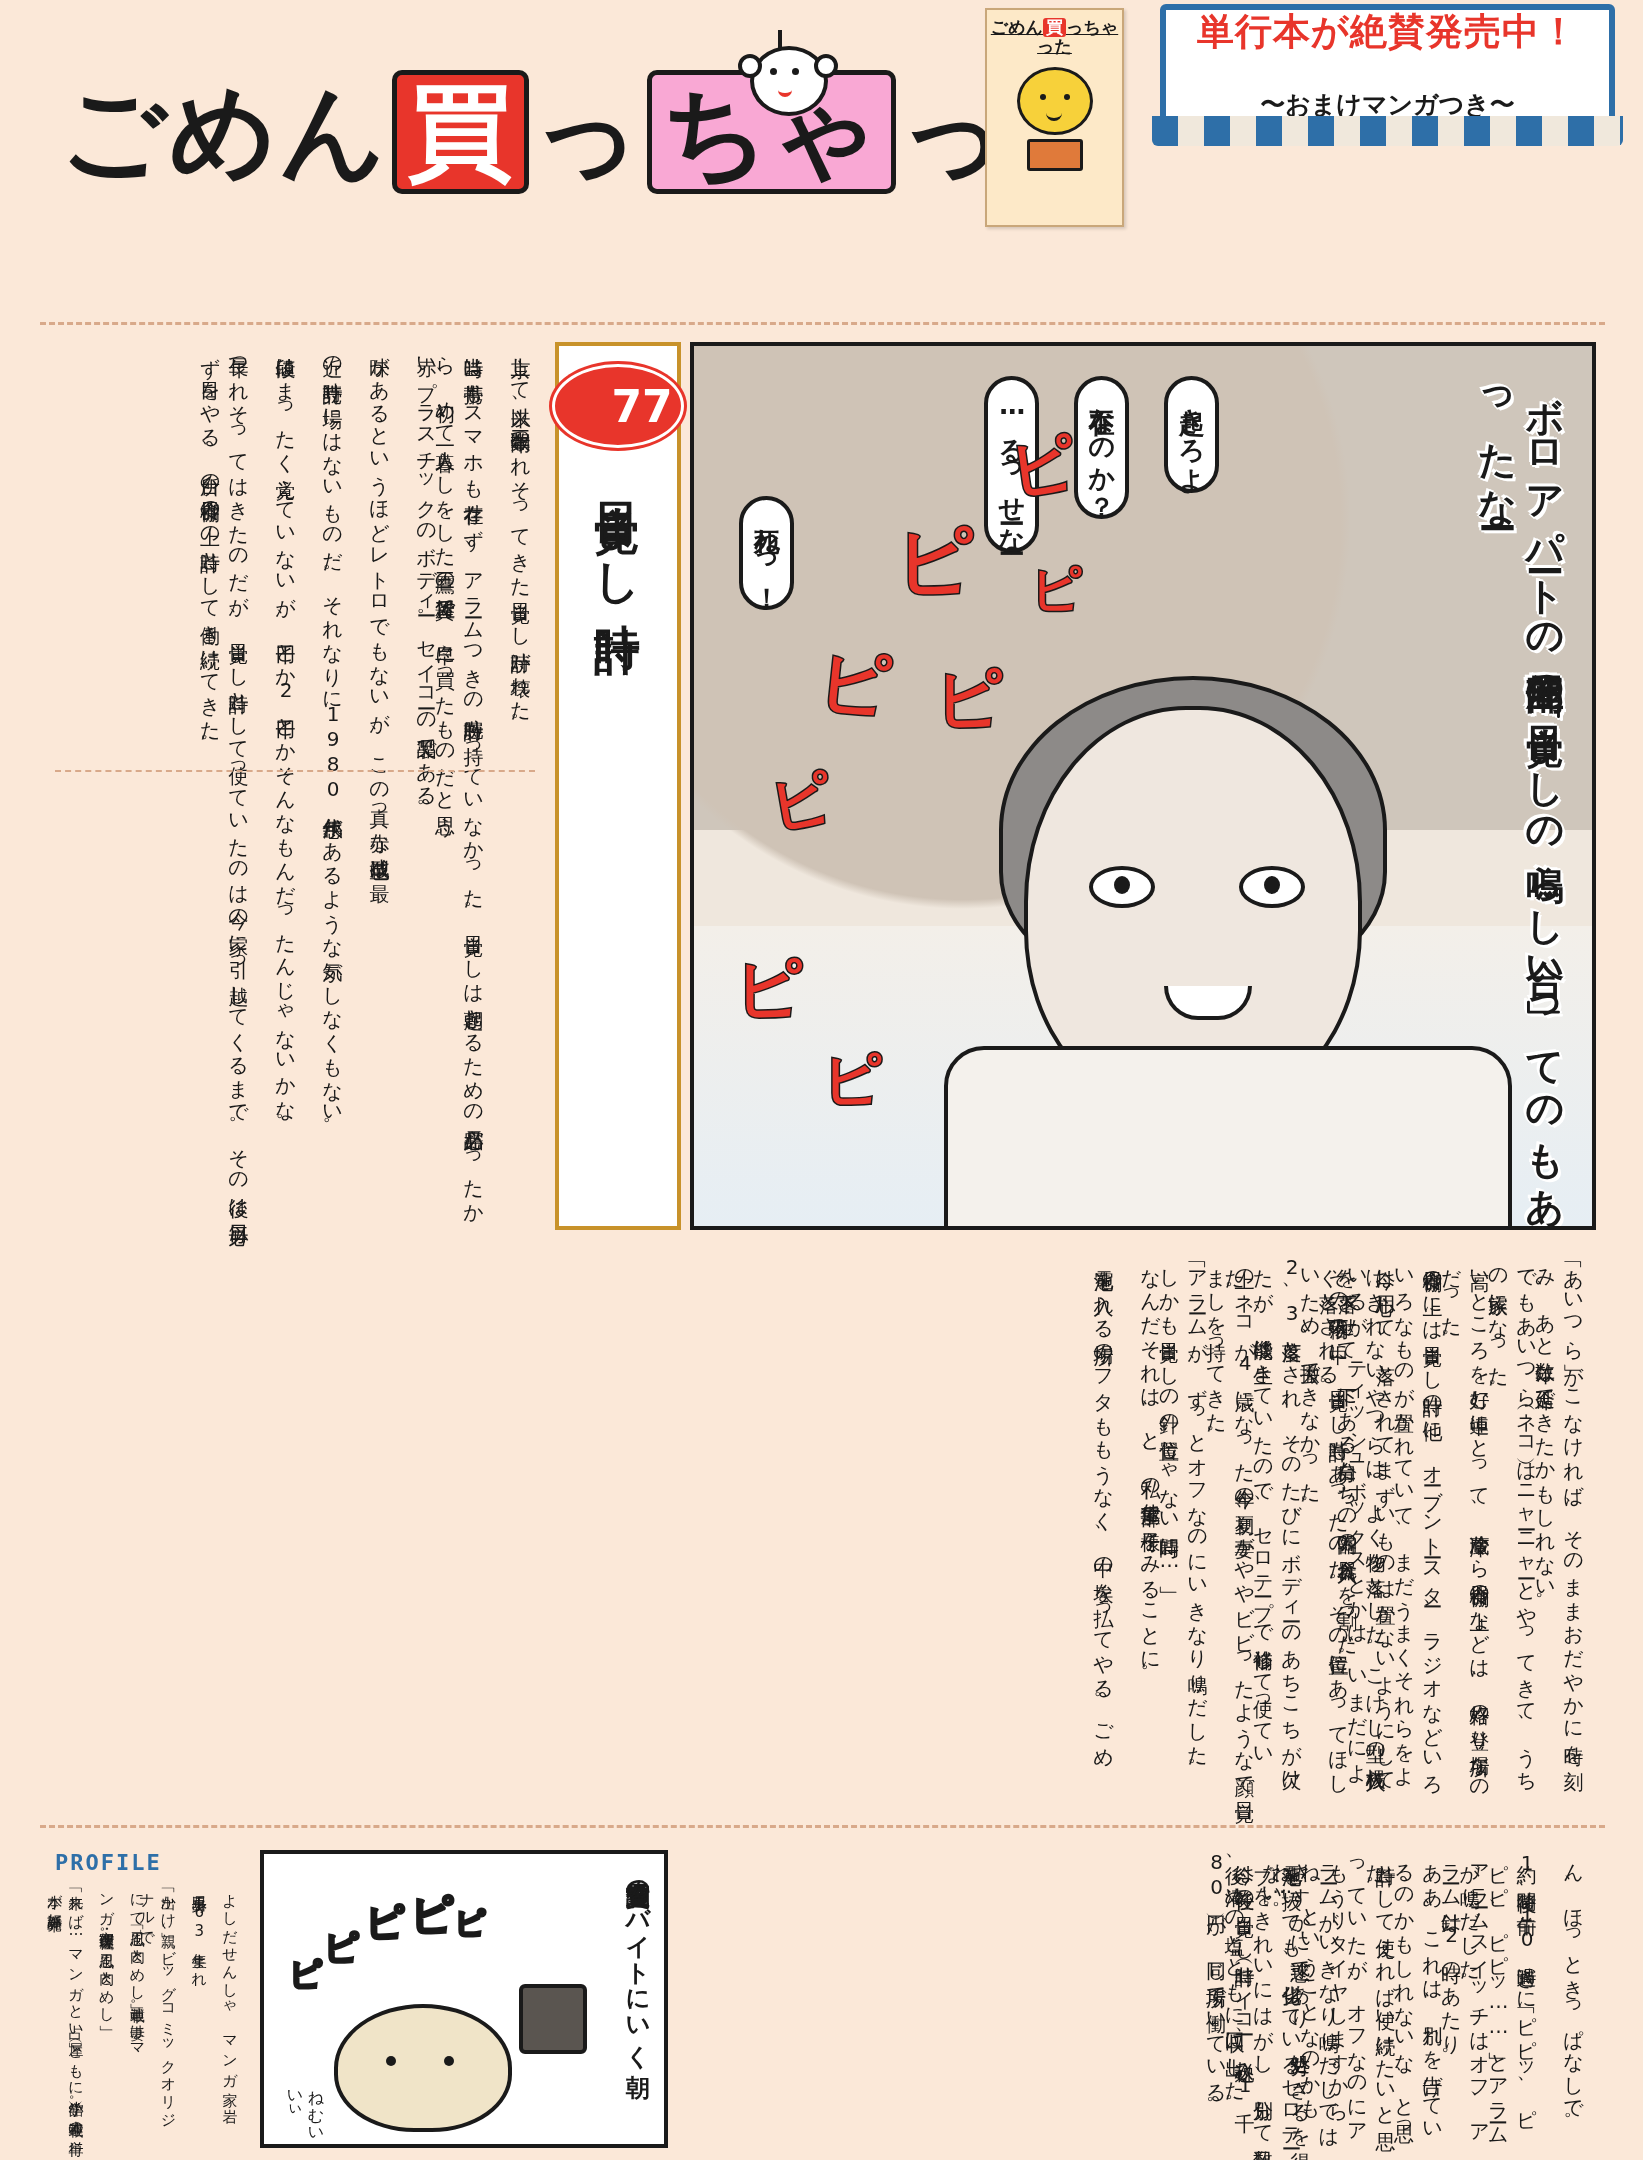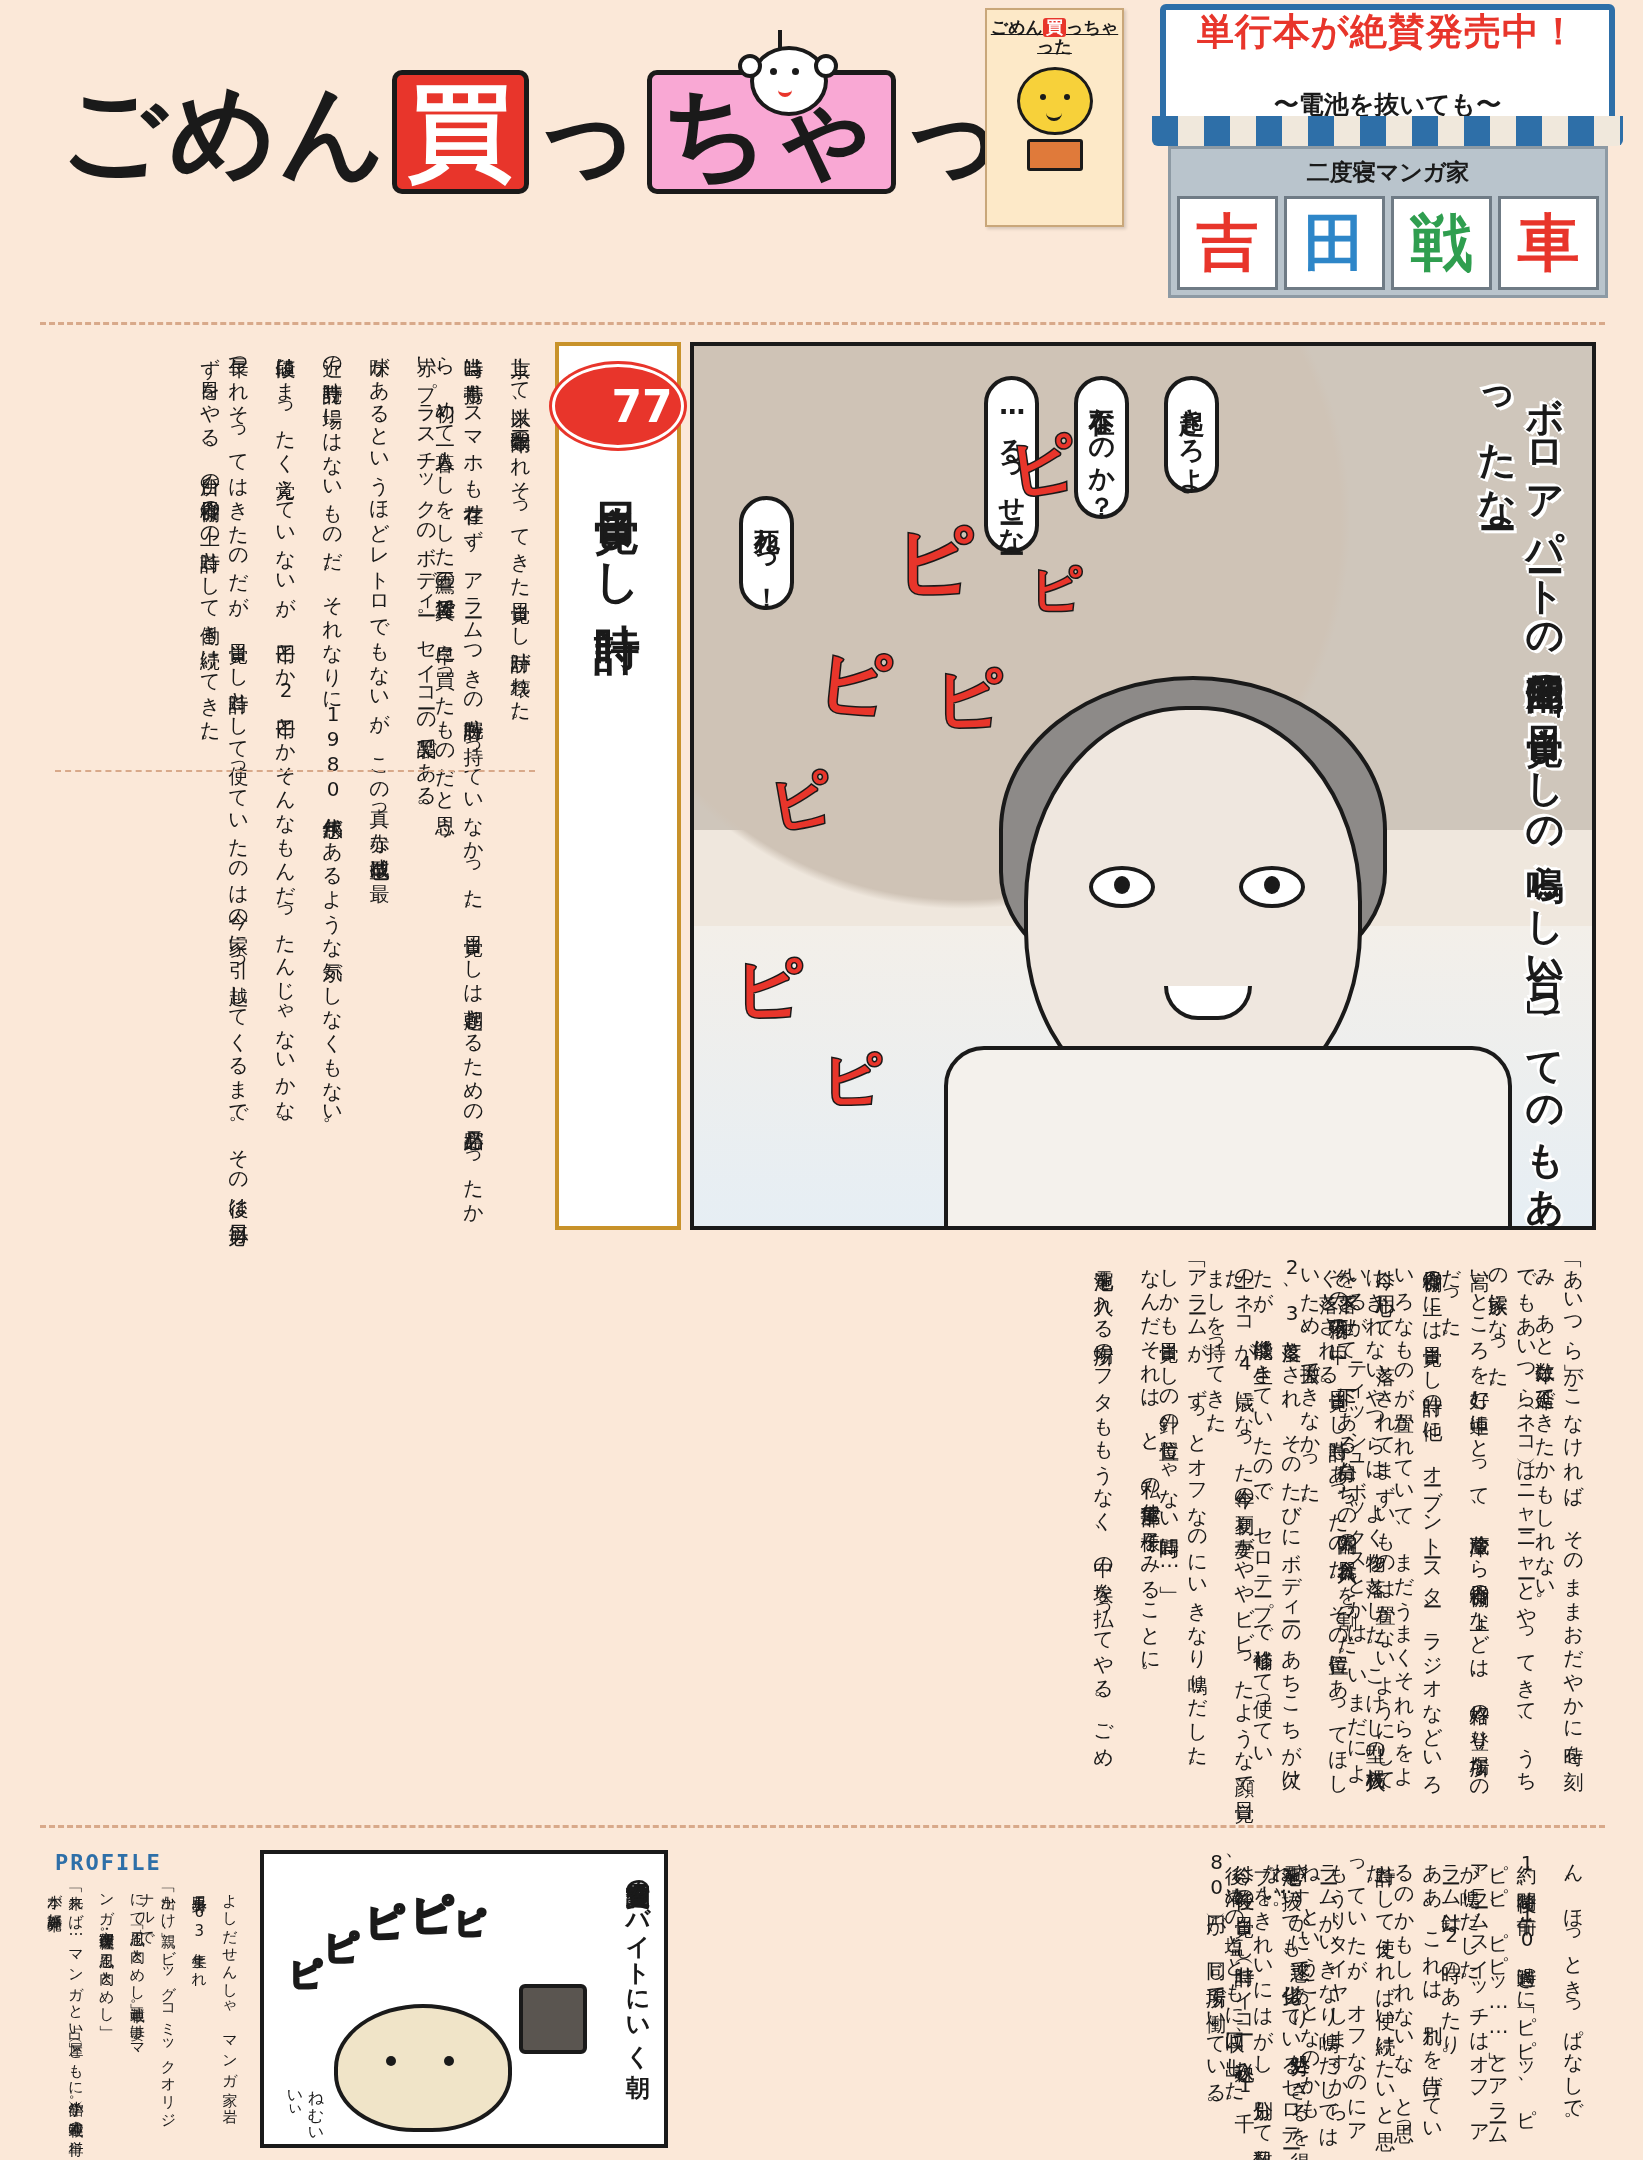--- a/index.html
+++ b/index.html
@@ -335,32 +335,23 @@
         <div class="e l"></div>
         <div class="e r"></div>
         <div class="m"></div>
       </div>
       <div class="bbag"></div>
     </div>
 
     <div class="promo">
       <div class="promo-top">
         <div class="l1">単行本が絶賛発売中！</div>
-        <div class="l2">〜電池を抜いても〜</div>
+        <div class="l2">〜おまけマンガつき〜</div>
       </div>
       <div class="awning"></div>
-      <div class="promo-body">
-        <div class="sub">二度寝マンガ家</div>
-        <div class="name-row">
-          <div class="name-cell nc1">吉</div>
-          <div class="name-cell nc2">田</div>
-          <div class="name-cell nc3">戦</div>
-          <div class="name-cell nc4">車</div>
-        </div>
-      </div>
     </div>
   </div>
 
   <div class="hr-dash" style="top:322px"></div>
 
   <div class="main">
 
     <div class="comic">
       <div class="bg"></div>
       <div class="futon"></div>

